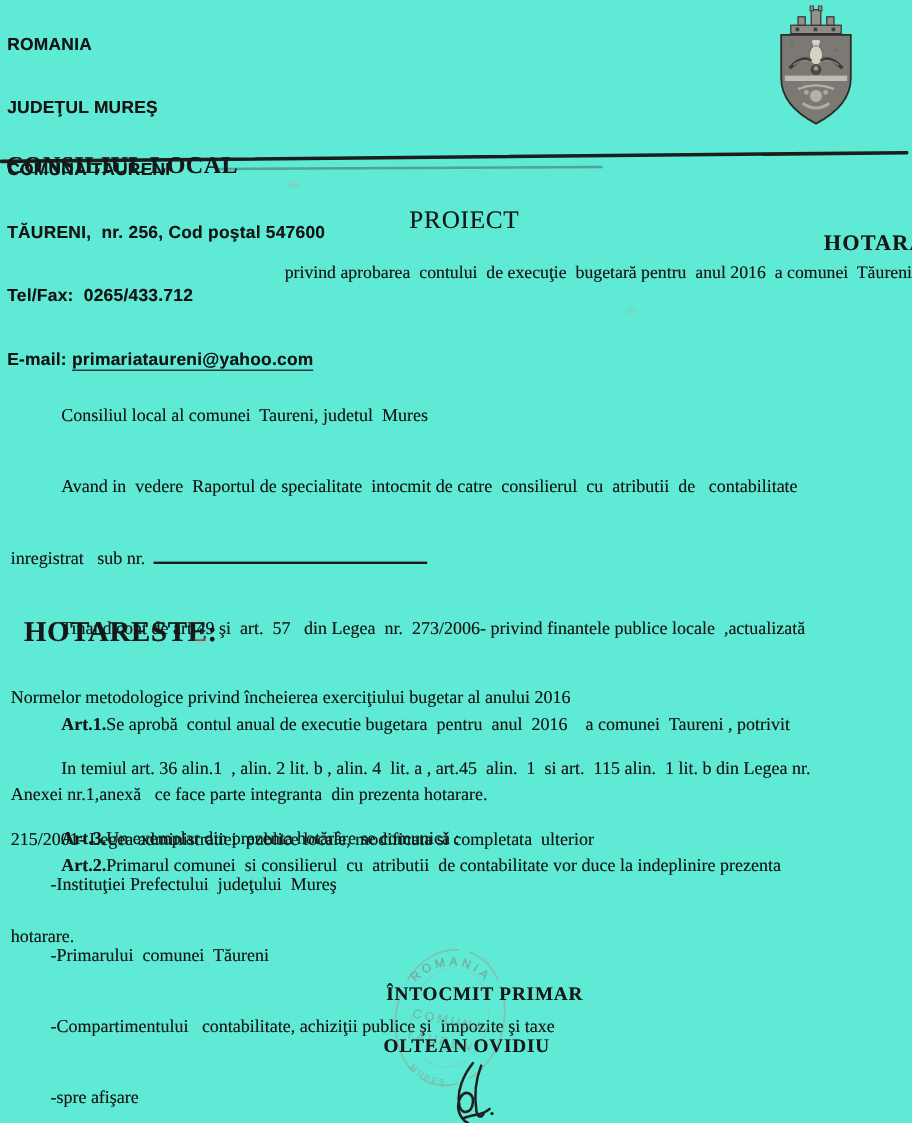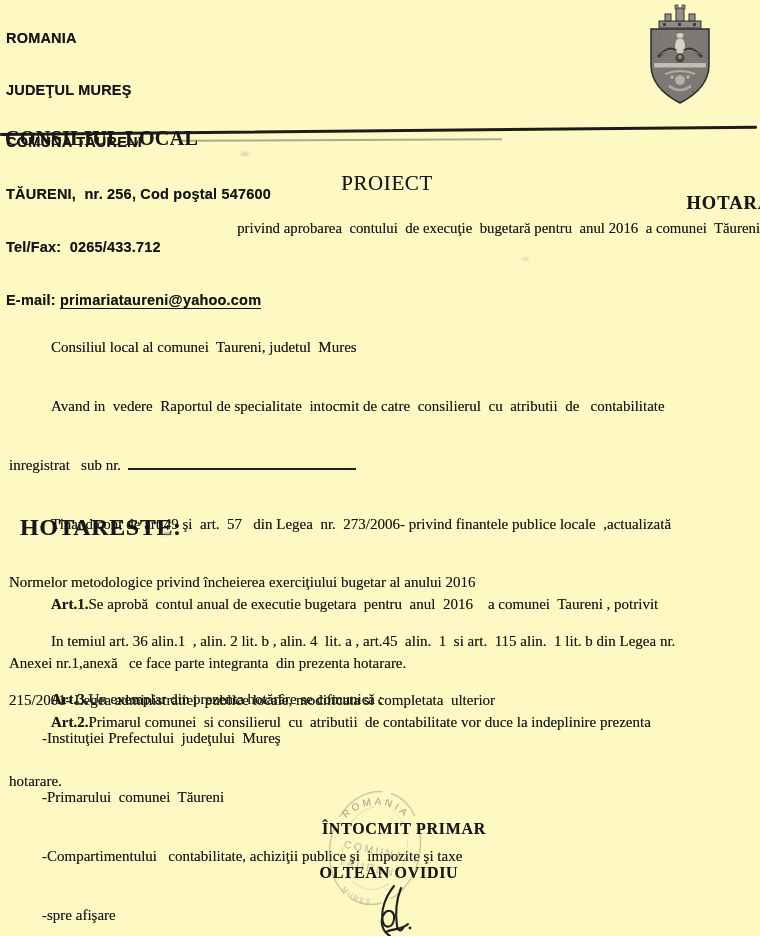--- a/index.html
+++ b/index.html
@@ -1,18 +1,18 @@
 <!DOCTYPE html>
 <html><head>
 <meta charset="utf-8">
 <style>
   html,body{margin:0;padding:0;background:#e9e9e9;}
   .page{
     position:relative;width:760px;height:936px;overflow:hidden;
-    background:#fef9c3;color:#171717;
+    background:#5eead4;color:#171717;
     font-family:"Liberation Serif",serif;
     text-shadow:0 0 .5px rgba(25,25,25,.55);
   }
   
   .letterhead{
     position:absolute;left:6px;top:-5px;
     font-family:"Liberation Sans",sans-serif;
     font-weight:bold;font-size:14.5px;line-height:17.4px;
     letter-spacing:.2px;color:#141414;white-space:pre;
   }

